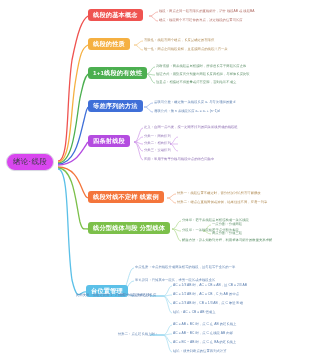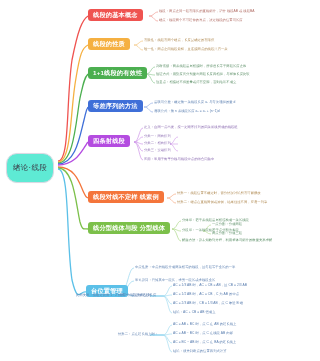--- a/index.html
+++ b/index.html
@@ -14,27 +14,27 @@
   .svg-layer{position:absolute;left:0;top:0;width:300px;height:361px;pointer-events:none;}
 
   .node{
     position:absolute;
     box-sizing:border-box;
     white-space:nowrap;
     display:flex;align-items:center;justify-content:center;
   }
   
   .root{
-    background:#5eead4;
+    background:#d946ef;
     border:1px solid #d9d9e3;
     border-radius:11px;
     color:#3b3b46;
     font-size:7.5px;
     letter-spacing:.3px;
-    padding:9px 6px;
+    padding:3px 6px;
     box-shadow:0 0 0 .5px rgba(0,0,0,.02);
   }
   
   .main{
     color:#ffffff;
     font-size:6.2px;
     font-weight:bold;
     border-radius:3px;
     padding:3px 5px;
     letter-spacing:.2px;

